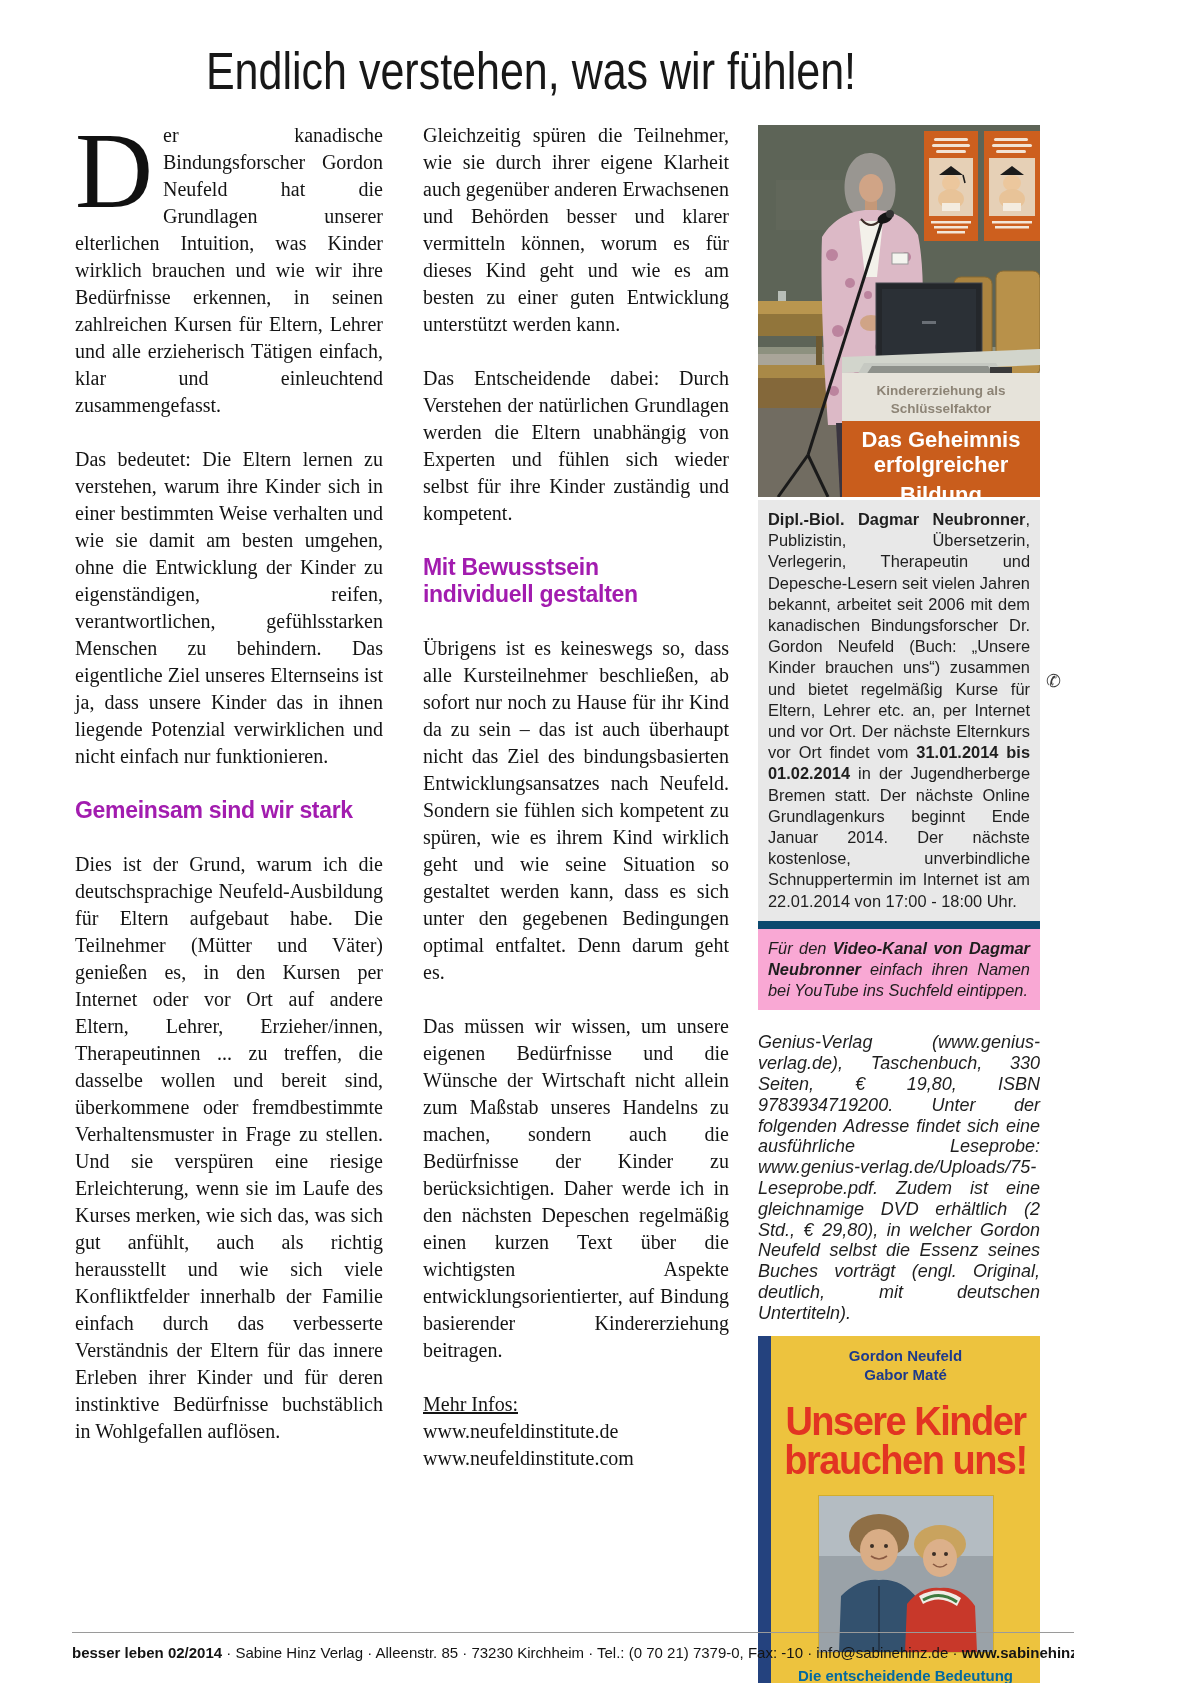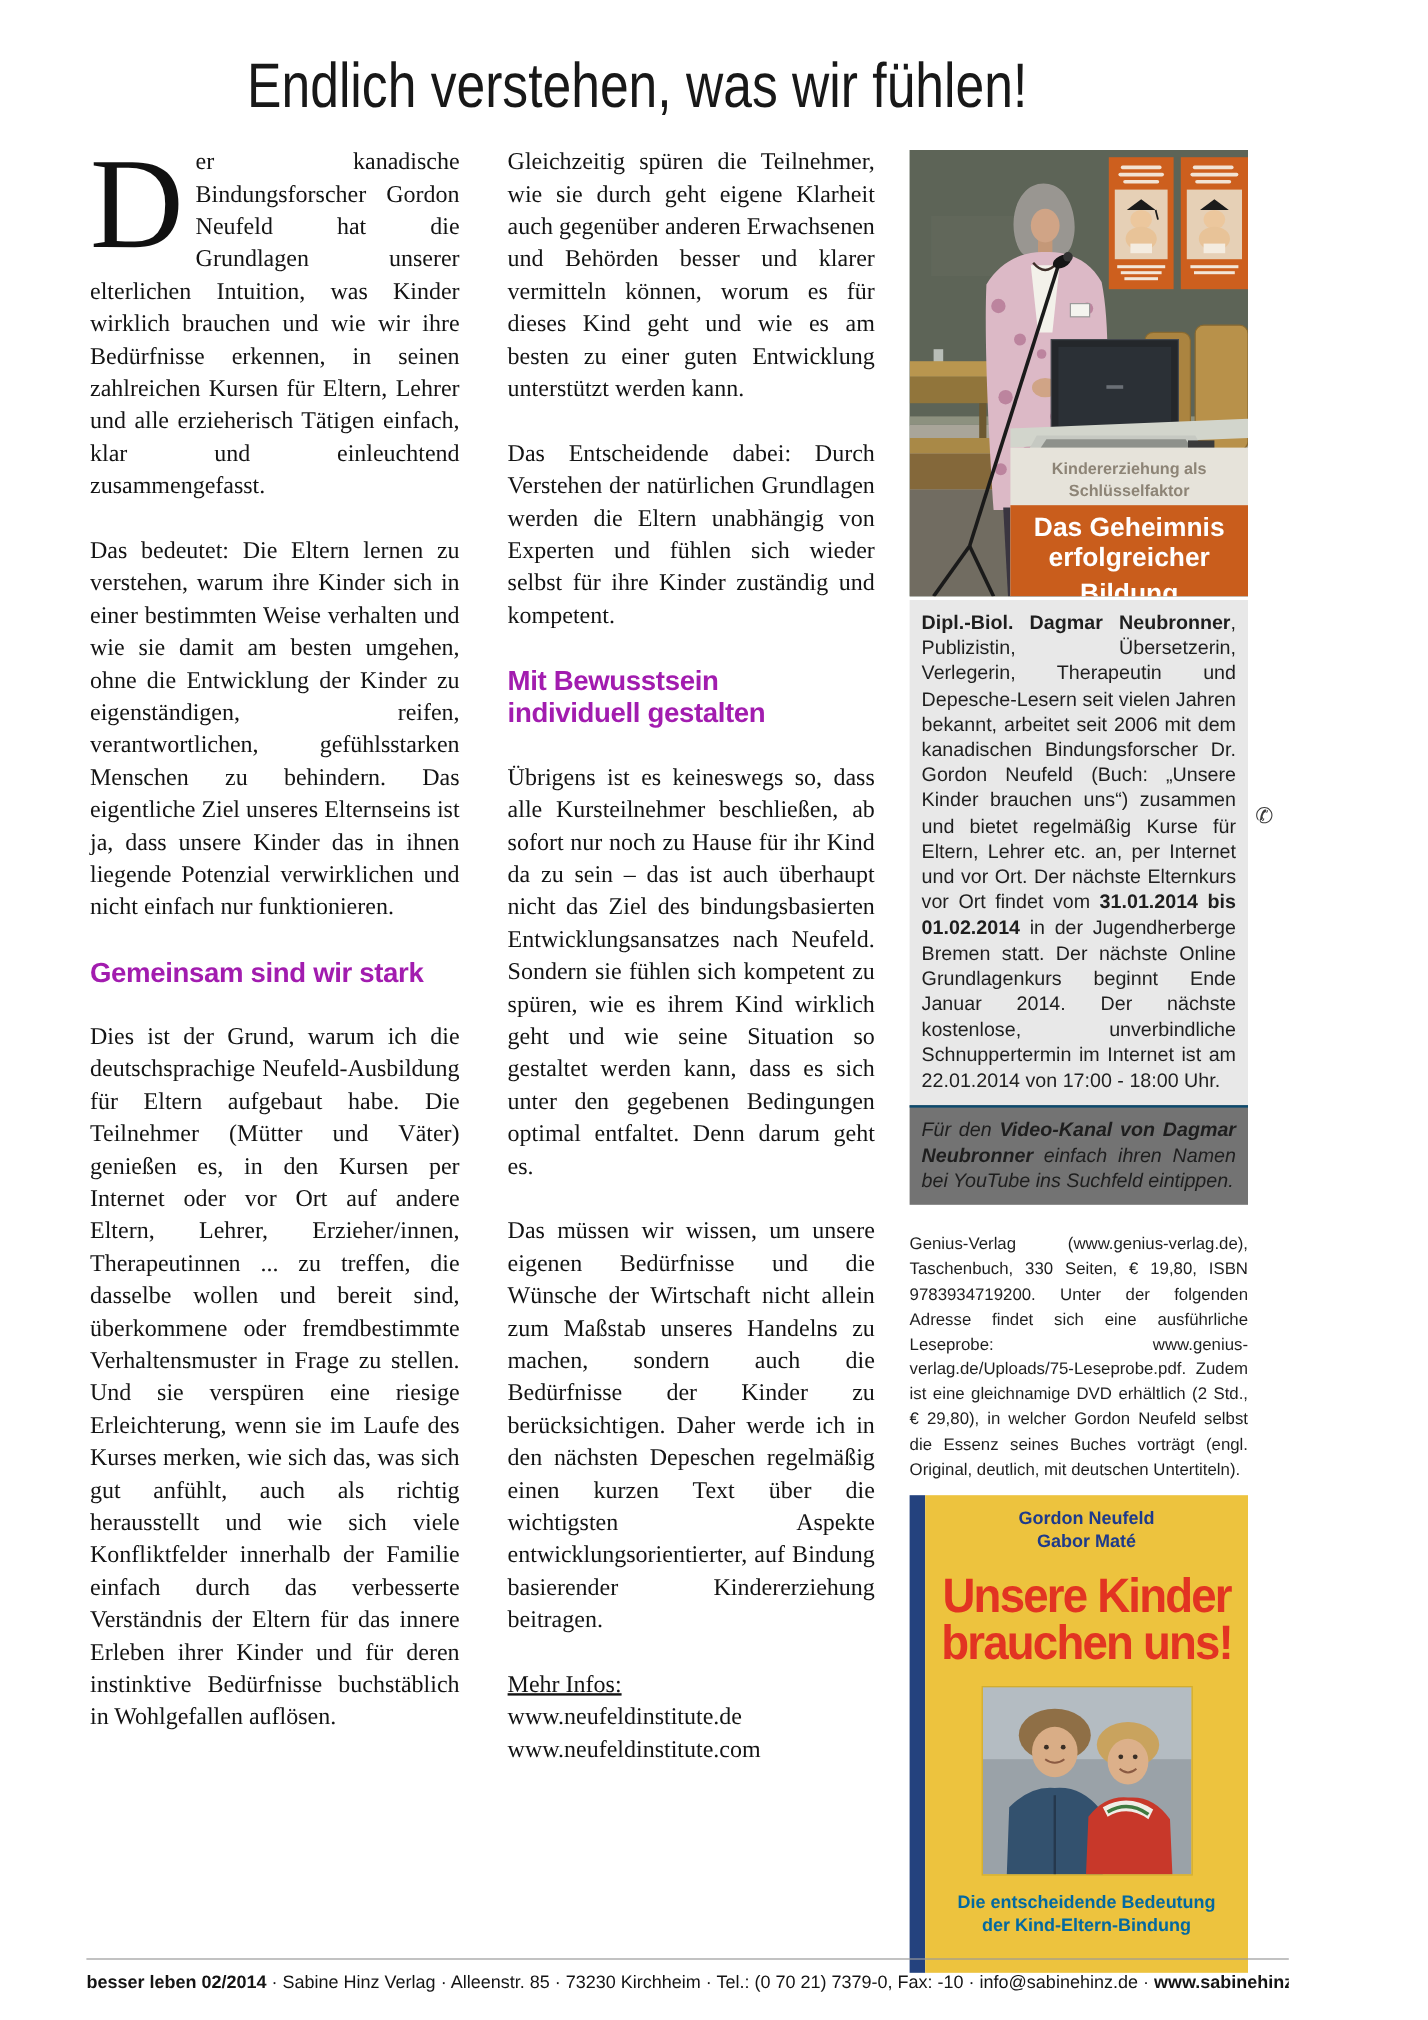--- a/index.html
+++ b/index.html
@@ -19,23 +19,23 @@
   .col h3{font-family:"Liberation Sans",sans-serif;font-size:23px;line-height:27px;
           letter-spacing:-.3px;margin:2px 0 27px 0;color:#a21caf;text-align:left;}
   .dropcap{float:left;font-size:108px;line-height:86px;padding:6px 10px 0 0;color:#111;}
   .it{}.bd{font-weight:bold}.ul{text-decoration:underline}
 
   
   #col3{position:absolute;left:758px;top:125px;width:282px;font-family:"Liberation Sans",sans-serif;}
   .photo-frame{width:282px;height:372px;overflow:hidden;background:#5d6457;}
   .caption-box{background:#e8e8e8;margin-top:3px;padding:9px 10px;font-size:16.4px;line-height:21.2px;
                text-align:justify;color:#1e1e1e;}
-  .video-note{background:#737373;border-top:2px solid #0c4a6e;padding:9px 10px;font-size:16.4px;
+  .video-note{background:#f9a8d4;border-top:8px solid #0c4a6e;padding:9px 10px;font-size:16.4px;
               line-height:21.2px;font-style:italic;text-align:justify;color:#1e1e1e;}
-  .publisher-note{margin-top:22px;font-size:14px;line-height:20.8px;text-align:justify;color:#1e1e1e;}
+  .publisher-note{margin-top:22px;font-size:18px;line-height:20.8px;text-align:justify;color:#1e1e1e;font-style:italic;}
 
   
   .book-cover{margin-top:12px;display:flex;width:282px;height:398px;}
   .spine{width:13px;background:#24427e;}
   .cover-body{flex:1;background:#edc33e;text-align:center;padding-top:10px;}
   .book-authors{font-size:15px;line-height:19px;font-weight:bold;color:#1d3a8c;}
   .book-title{margin-top:20px;font-size:38px;line-height:37px;font-weight:bold;color:#e23422;
               letter-spacing:-1.5px;transform:scaleY(1.06);}
   .book-photo{width:174px;height:156px;margin:17px auto 0;border:1px solid #d2ad2e;overflow:hidden;}
   .book-subtitle{margin-top:13px;font-size:15px;line-height:19px;font-weight:bold;color:#0369a1;}
@@ -58,21 +58,21 @@
     <span class="title-inner">Endlich verstehen, was wir fühlen!</span>
   </div>
 
   <div class="col" id="col1">
       <p class="body-p"><span class="dropcap">D</span><span>er kanadische Bindungsforscher Gordon Neufeld hat die Grundlagen unserer elterlichen Intuition, was Kinder wirklich brauchen und wie wir ihre Bedürfnisse erkennen, in seinen zahlreichen Kursen für Eltern, Lehrer und alle erzieherisch Tätigen einfach, klar und einleuchtend zusammengefasst.</span></p>
       <p class="body-p"><span>Das bedeutet: Die Eltern lernen zu verstehen, warum ihre Kinder sich in einer bestimmten Weise verhalten und wie sie damit am besten umgehen, ohne die Entwicklung der Kinder zu eigenständigen, reifen, verantwortlichen, gefühlsstarken Menschen zu behindern. Das eigentliche Ziel unseres Elternseins ist ja, dass unsere Kinder das in ihnen liegende Potenzial verwirklichen und nicht einfach nur funktionieren.</span></p>
       <h3><span>Gemeinsam sind wir stark</span></h3>
       <p class="body-p"><span>Dies ist der Grund, warum ich die deutschsprachige Neufeld-Ausbildung für Eltern aufgebaut habe. Die Teilnehmer (Mütter </span><span class="it">und</span><span> Väter) genießen es, in den Kursen per Internet oder vor Ort auf andere Eltern, Lehrer, Erzieher/innen, Therapeutinnen ... zu treffen, die dasselbe wollen und bereit sind, überkommene oder fremdbestimmte Verhaltensmuster in Frage zu stellen. Und sie verspüren eine riesige Erleichterung, wenn sie im Laufe des Kurses merken, wie sich das, was sich gut anfühlt, auch als richtig herausstellt und wie sich viele Konfliktfelder innerhalb der Familie einfach durch das verbesserte Verständnis der Eltern für das innere Erleben ihrer Kinder und für deren instinktive Bedürfnisse buchstäblich in Wohlgefallen auflösen.</span></p>
     </div>
   <div class="col" id="col2">
-      <p class="body-p"><span>Gleichzeitig spüren die Teilnehmer, wie sie durch geht eigene Klarheit auch gegenüber anderen Erwachsenen </span><span class="it">und Behörden</span><span> besser und klarer vermitteln können, worum es für dieses Kind geht und wie es am besten zu einer guten Entwicklung unterstützt werden kann.</span></p>
+      <p class="body-p"><span>Gleichzeitig spüren die Teilnehmer, wie sie durch ihrer eigene Klarheit auch gegenüber anderen Erwachsenen </span><span class="it">und Behörden</span><span> besser und klarer vermitteln können, worum es für dieses Kind geht und wie es am besten zu einer guten Entwicklung unterstützt werden kann.</span></p>
       <p class="body-p"><span>Das Entscheidende dabei: Durch Verstehen der natürlichen Grundlagen werden die Eltern unabhängig von Experten und fühlen sich wieder selbst für ihre Kinder zuständig und kompetent.</span></p>
       <h3><span>Mit Bewusstsein</span><br><span>individuell gestalten</span></h3>
       <p class="body-p"><span>Übrigens ist es keineswegs so, dass alle Kursteilnehmer beschließen, ab sofort nur noch zu Hause für ihr Kind da zu sein – das ist auch überhaupt nicht das Ziel des bindungsbasierten Entwicklungsansatzes nach Neufeld. Sondern sie fühlen sich kompetent zu spüren, wie es ihrem Kind wirklich geht und wie seine Situation so gestaltet werden kann, dass es sich unter den gegebenen Bedingungen optimal entfaltet. Denn darum geht es.</span></p>
       <p class="body-p"><span>Das müssen wir wissen, um unsere eigenen Bedürfnisse und die Wünsche der Wirtschaft nicht allein zum Maßstab unseres Handelns zu machen, sondern auch die Bedürfnisse der Kinder zu berücksichtigen. Daher werde ich in den nächsten Depeschen regelmäßig einen kurzen Text über die wichtigsten Aspekte entwicklungsorientierter, auf Bindung basierender Kindererziehung beitragen.</span></p>
       <p class="body-p"><span class="ul">Mehr Infos:</span><br><span>www.neufeldinstitute.de</span><br><span>www.neufeldinstitute.com</span></p>
     </div>
 
   <div id="col3">
 
     <div class="photo-frame">

